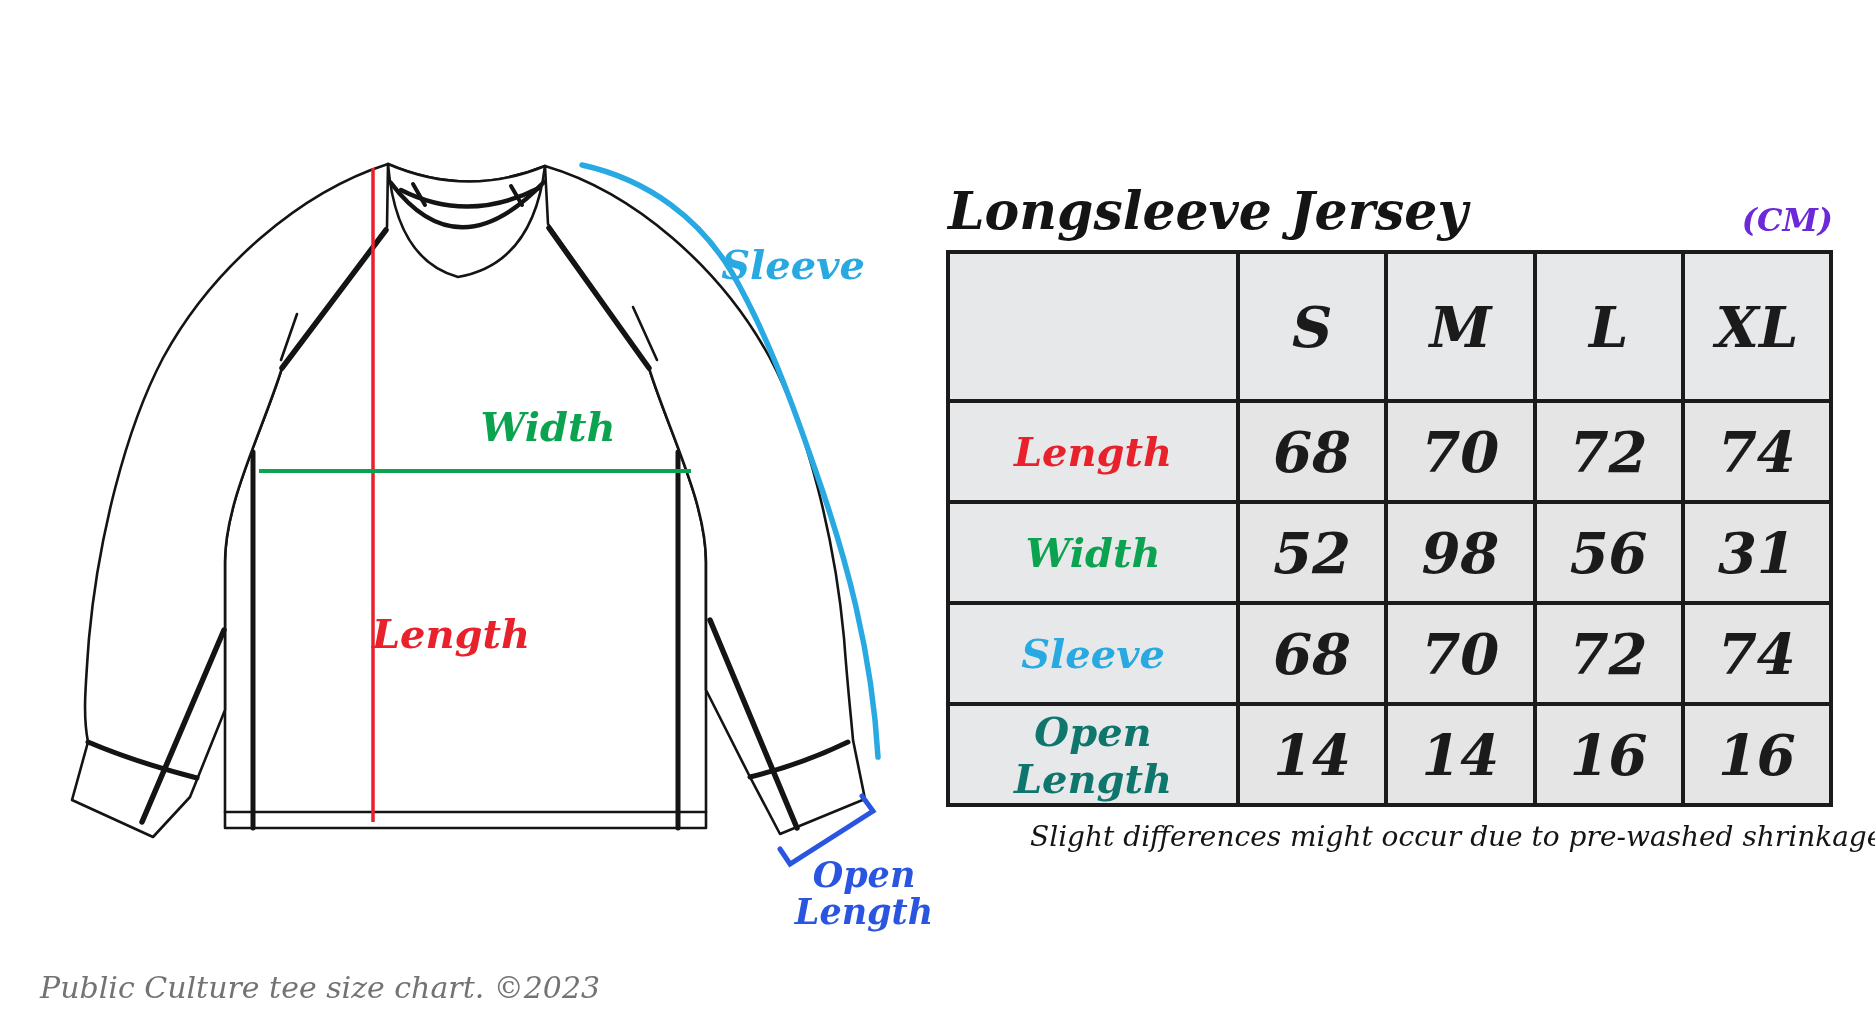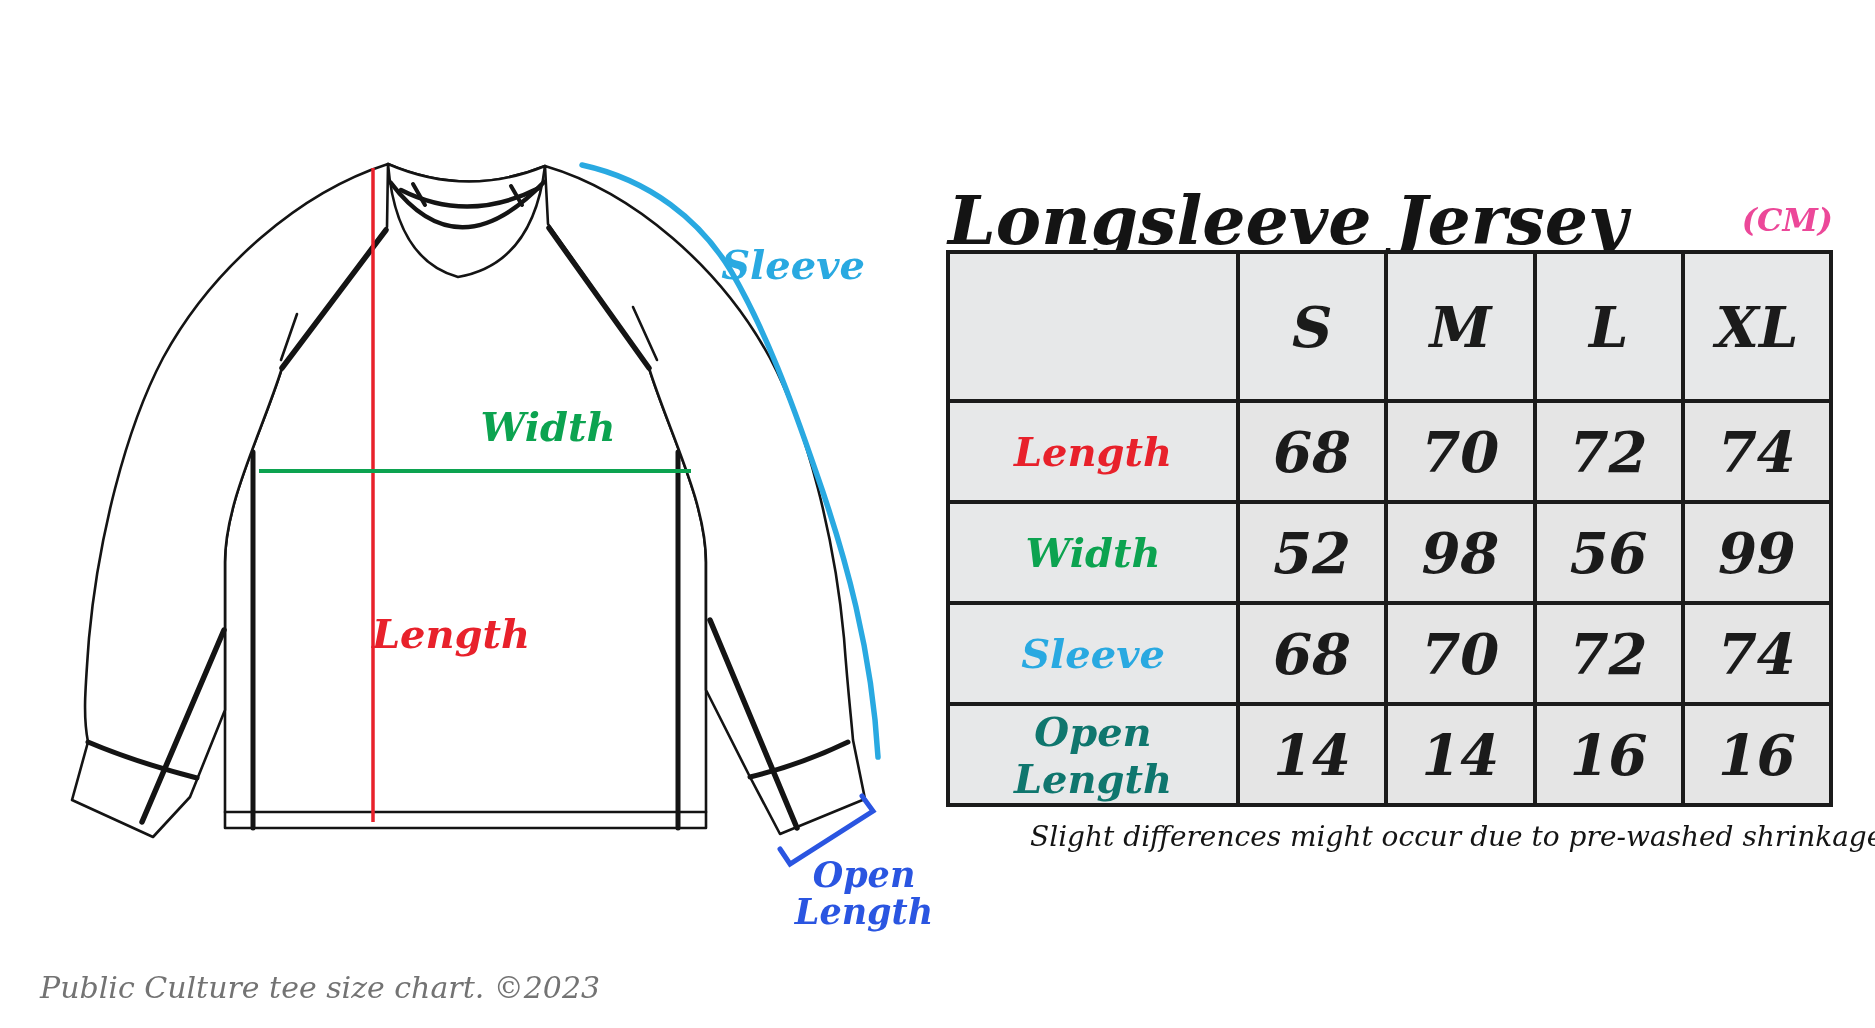--- a/index.html
+++ b/index.html
@@ -1,23 +1,23 @@
 <!DOCTYPE html>
 <html><head>
 <meta charset="utf-8">
 <style>
   html,body{margin:0;padding:0;background:#ffffff;}
   .page{position:relative;width:1875px;height:1028px;background:#ffffff;overflow:hidden;
         font-family:"DejaVu Serif","Liberation Serif",serif;color:#141414;}
   .shirt-svg{position:absolute;left:0;top:0;}
   .diagram-label{font-family:"DejaVu Serif","Liberation Serif",serif;font-weight:bold;font-style:italic;}
-  .page-title{position:absolute;left:948px;top:180px;font-size:68px;font-weight:bold;font-style:italic;
+  .page-title{position:absolute;left:948px;top:180px;font-size:52px;font-weight:bold;font-style:italic;
         white-space:nowrap;color:#141414;}
   .unit-label{position:absolute;left:1500px;top:201px;width:333px;text-align:right;
-        font-size:32px;font-weight:bold;font-style:italic;color:#ec4899;}
+        font-size:32px;font-weight:bold;font-style:italic;color:#6d28d9;}
   .size-table{position:absolute;left:946px;top:250px;width:887px;border-collapse:collapse;table-layout:fixed;
         font-style:italic;font-weight:bold;color:#1b1b1b;}
   .size-table td{border:4px solid #1b1b1b;text-align:center;vertical-align:middle;background:#e5e5e5;padding:0;}
   .size-table td.gray{background:#e7e8e9;}
   .size-table tr.head td{height:145px;font-size:56px;}
   .size-table tr.datarow td{height:97px;}
   .size-table td.lab{font-size:40px;}
   .size-table td.val{font-size:56px;}
   .table-note{position:absolute;left:1030px;top:820px;width:803px;text-align:right;
         font-size:28px;font-style:italic;color:#141414;white-space:nowrap;}
@@ -97,21 +97,21 @@
         <td class="val">68</td>
         <td class="val">70</td>
         <td class="val">72</td>
         <td class="val">74</td>
       </tr>
       <tr class="datarow">
         <td class="gray lab" style="color: rgb(12, 163, 80);">Width</td>
         <td class="val">52</td>
         <td class="val">98</td>
         <td class="val">56</td>
-        <td class="val">99</td>
+        <td class="val">31</td>
       </tr>
       <tr class="datarow">
         <td class="gray lab" style="color: rgb(41, 169, 225);">Sleeve</td>
         <td class="val">68</td>
         <td class="val">70</td>
         <td class="val">72</td>
         <td class="val">74</td>
       </tr>
       <tr class="datarow">
         <td class="gray lab" style="color: #0f766e;">Open Length</td>

